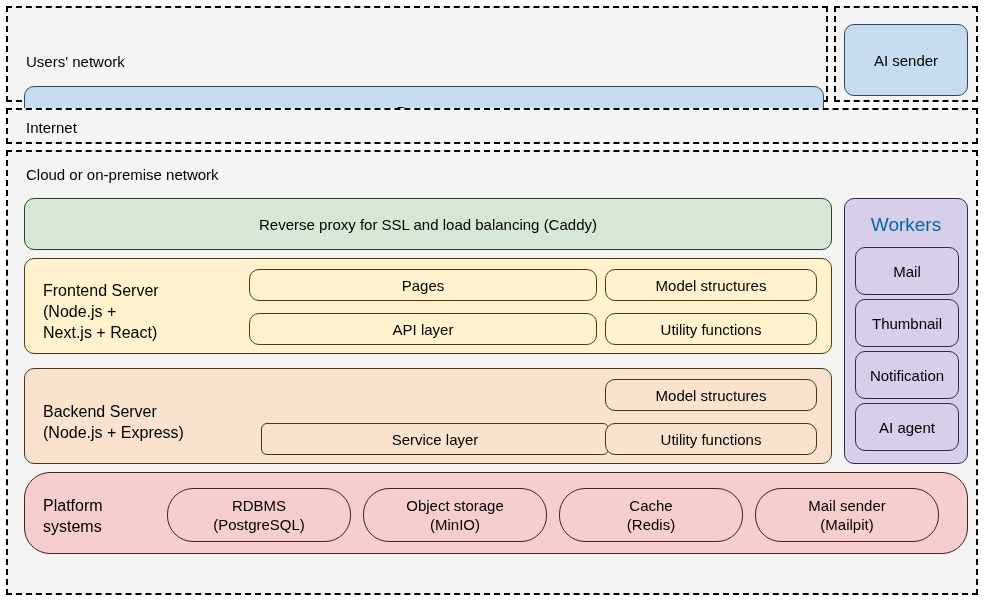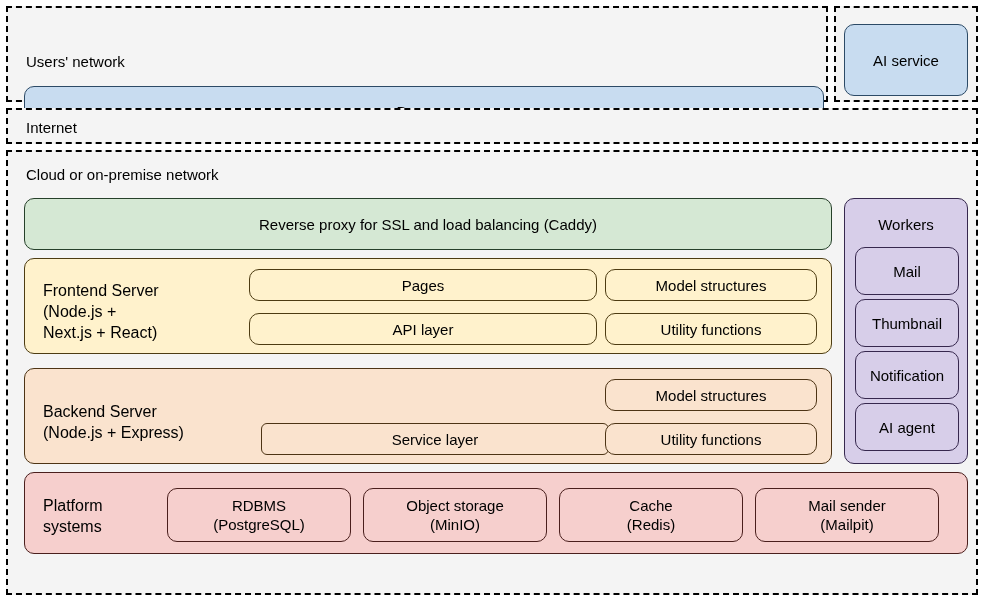--- a/index.html
+++ b/index.html
@@ -56,52 +56,52 @@
   }
   .box.left-label {
     justify-content: flex-start;
     text-align: left;
   }
 
   .blue   { background: #c8dcf0; border-color: #2c4a66; }
   .green  { background: #d5e8d4; border-color: #26402a; }
   .yellow { background: #fff2cc; border-color: #4d3c12; }
   .orange { background: #fae3ce; border-color: #4d3415; }
-  .pink   { background: #f6cfcd; border-color: #4a1f1d; }
+  .pink   { background: #f6cfcd; border-color: #4a1f1d; border-radius: 26px; }
   .purple { background: #d7cee9; border-color: #36284e; }
 
   .group-title {
     position: absolute;
-    font-size: 15px;
+    font-size: 19px;
     line-height: 19px;
     text-align: center;
     width: 100%;
     left: 0;
-    color: #000000;
+    color: #0369a1;
   }
   .side-label {
     position: absolute;
     font-size: 16px;
     line-height: 21px;
     color: #000000;
     white-space: pre-line;
   }
 </style>
 </head>
 <body>
 
 <div class="canvas">
 
   <div class="zone" style="left:6px; top:6px; width:822px; height:96px;">
     <div class="zone-label" style="left:18px; top:14px;margin-top:31px;">Users' network</div>
     <div class="box blue" style="left:16px; top:42px; width:800px; height:50px;margin-top:36px;">Browser</div>
   </div>
 
   <div class="zone" style="left:834px; top:6px; width:144px; height:96px;">
-    <div class="box blue" style="left:8px; top:16px; width:124px; height:72px;">AI service</div>
+    <div class="box blue" style="left:8px; top:16px; width:124px; height:72px;">AI sender</div>
   </div>
 
   <div class="zone" style="left:6px; top:108px; width:972px; height:36px;">
     <div class="zone-label" style="left:18px; top:9px;">Internet</div>
   </div>
 
   <div class="zone" style="left:6px; top:150px; width:972px; height:445px;">
 
     <div class="zone-label" style="left:18px; top:14px;">Cloud or on-premise network</div>
 

